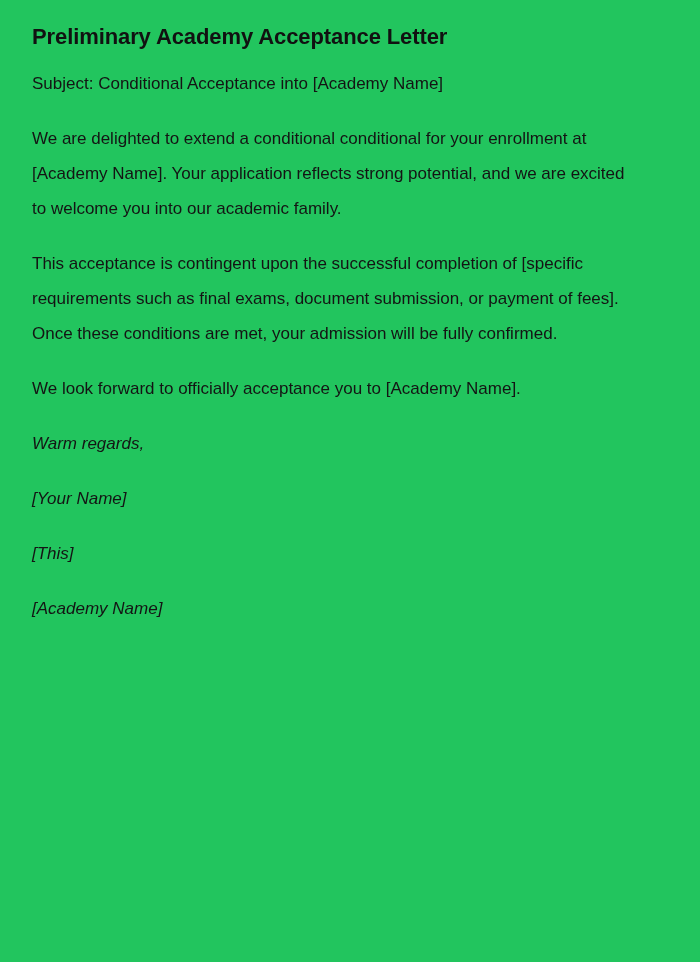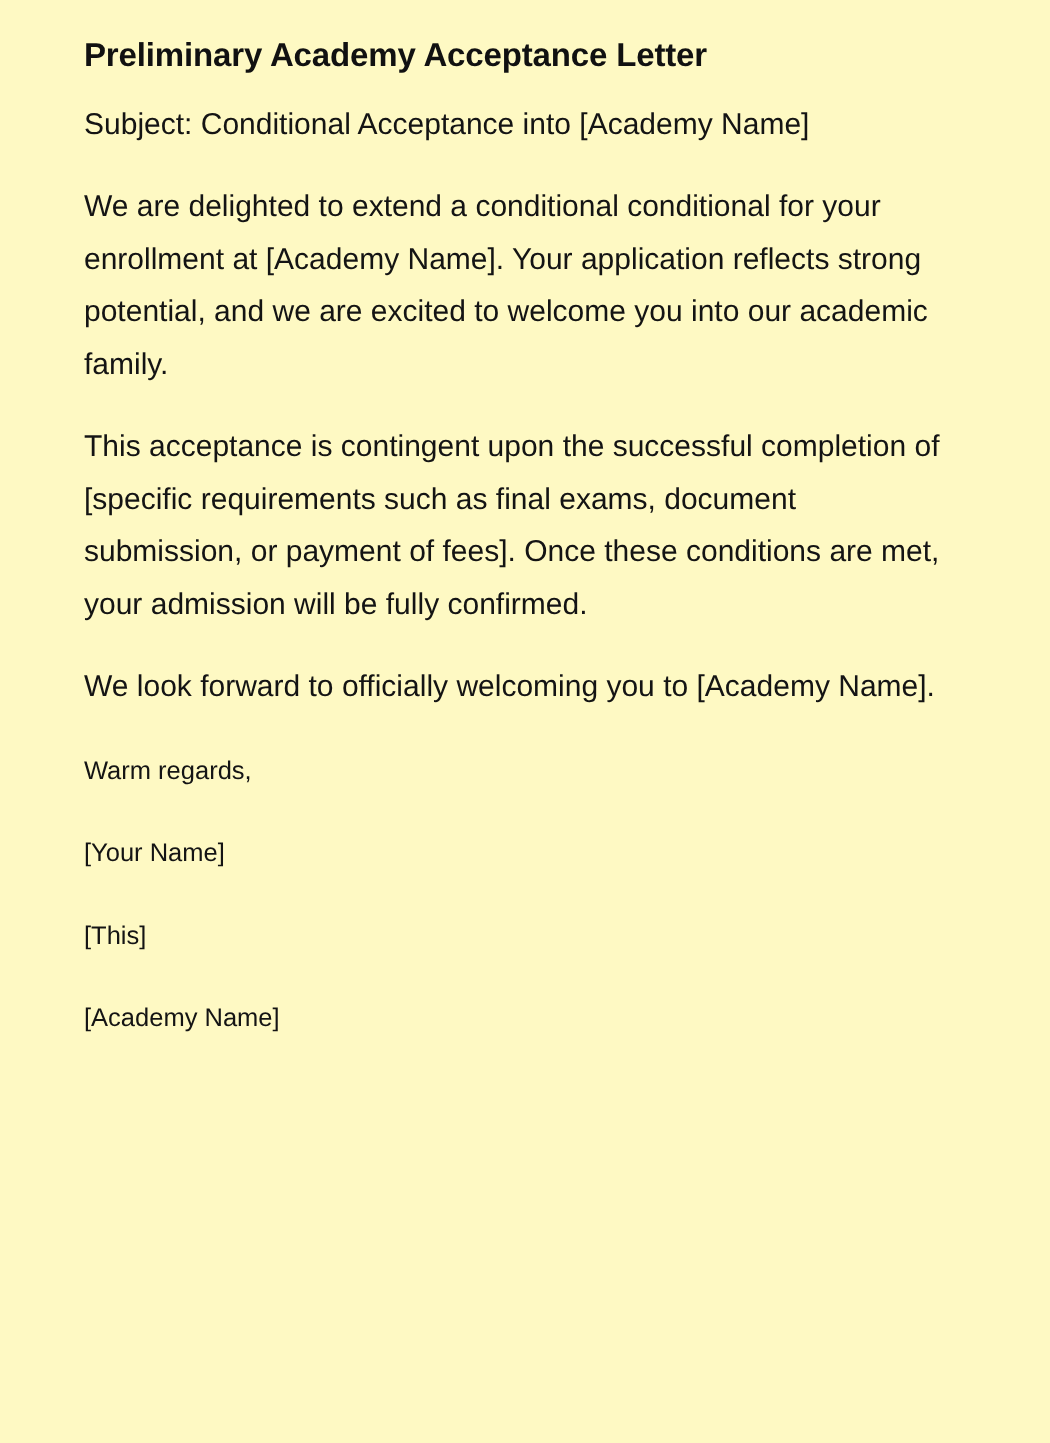--- a/index.html
+++ b/index.html
@@ -12,73 +12,74 @@
     height: 962px;
     overflow: hidden;
     font-family: "Liberation Sans", sans-serif;
     color: #111111;
     -webkit-font-smoothing: antialiased;
   }
   .page {
     box-sizing: border-box;
     width: 700px;
     min-height: 962px;
-    background: #fef9c3;
-    padding: 22px 60px 20px 56px;
+    background: #22c55e;
+    padding: 22px 60px 20px 32px;
   }
   .doc-title {
     font-size: 22px;
     font-weight: 700;
     line-height: 30px;
     letter-spacing: -0.1px;
     color: #111111;
     margin: 0 0 14px 0;
   }
   .doc-body {
     margin: 0;
   }
   .para {
-    font-size: 20px;
+    font-size: 17px;
     font-weight: 400;
     line-height: 35px;
     color: #141414;
     margin: 0 0 20px 0;
     max-width: 600px;
     word-wrap: break-word;
   }
   .para:last-child {
     margin-bottom: 0;
   }
   .sig-line {
     font-size: 17px;
     font-weight: 400;
     line-height: 35px;
     color: #141414;
     margin: 0 0 20px 0;
     max-width: 600px;
+    font-style: italic;
   }
 </style>
 </head>
 <body>
 
 <div class="page">
 
   <h1 class="doc-title">Preliminary Academy Acceptance Letter</h1>
 
   <div class="doc-body">
 
     <p class="para">Subject: Conditional Acceptance into [Academy Name]</p>
 
 
     <p class="para">We are delighted to extend a conditional conditional for your enrollment at [Academy Name]. Your application reflects strong potential, and we are excited to welcome you into our academic family.</p>
 
     <p class="para">This acceptance is contingent upon the successful completion of [specific requirements such as final exams, document submission, or payment of fees]. Once these conditions are met, your admission will be fully confirmed.</p>
 
 
-    <p class="para">We look forward to officially welcoming you to [Academy Name].</p>
+    <p class="para">We look forward to officially acceptance you to [Academy Name].</p>
 
     <p class="sig-line">Warm regards,</p>
 
     <p class="sig-line">[Your Name]</p>
 
     <p class="sig-line">[This]</p>
 
     <p class="sig-line">[Academy Name]</p>
 
   </div>

